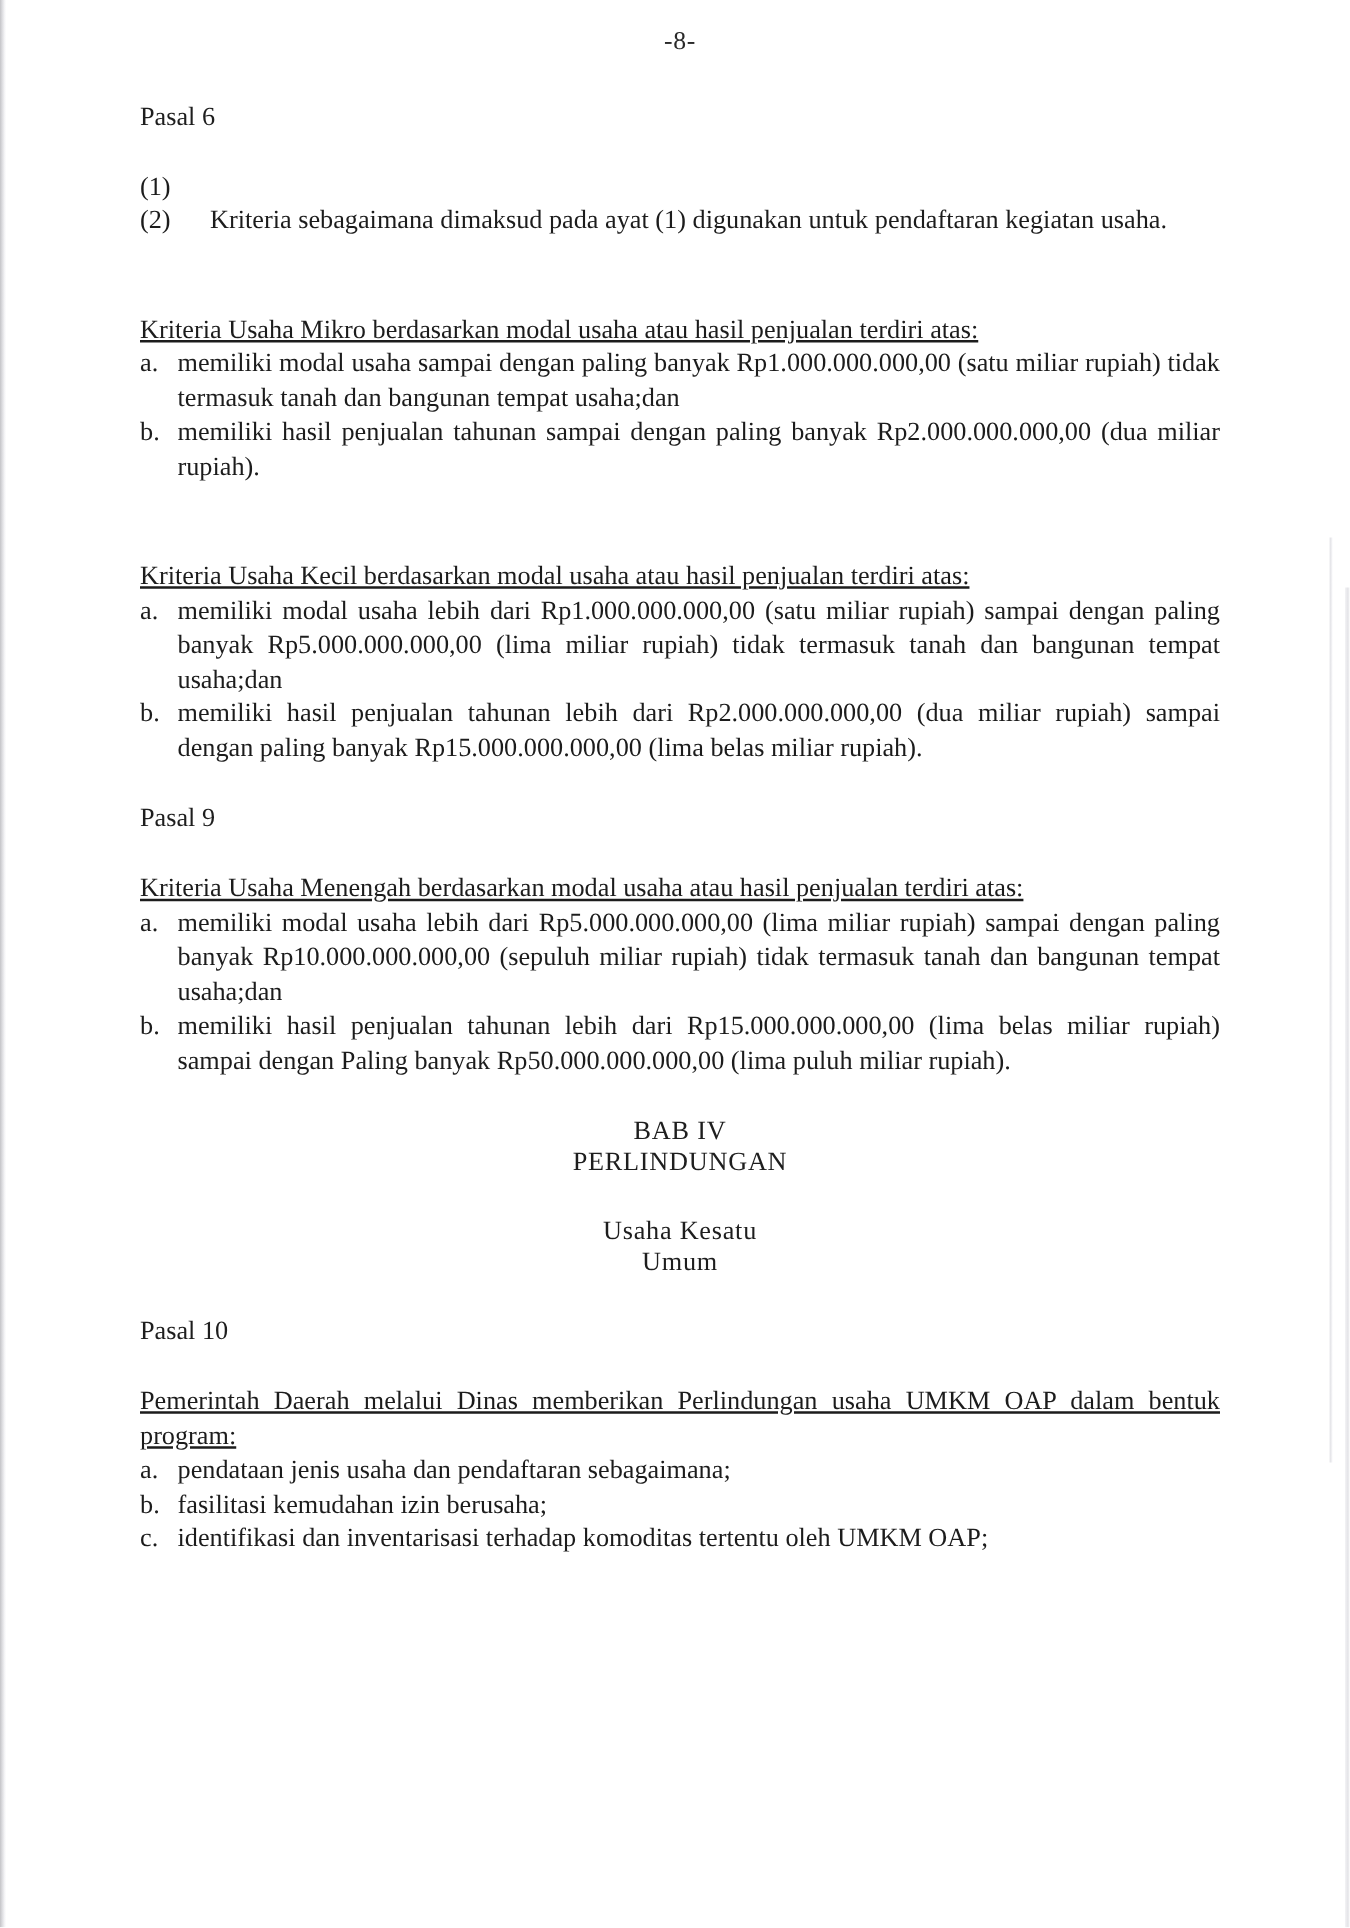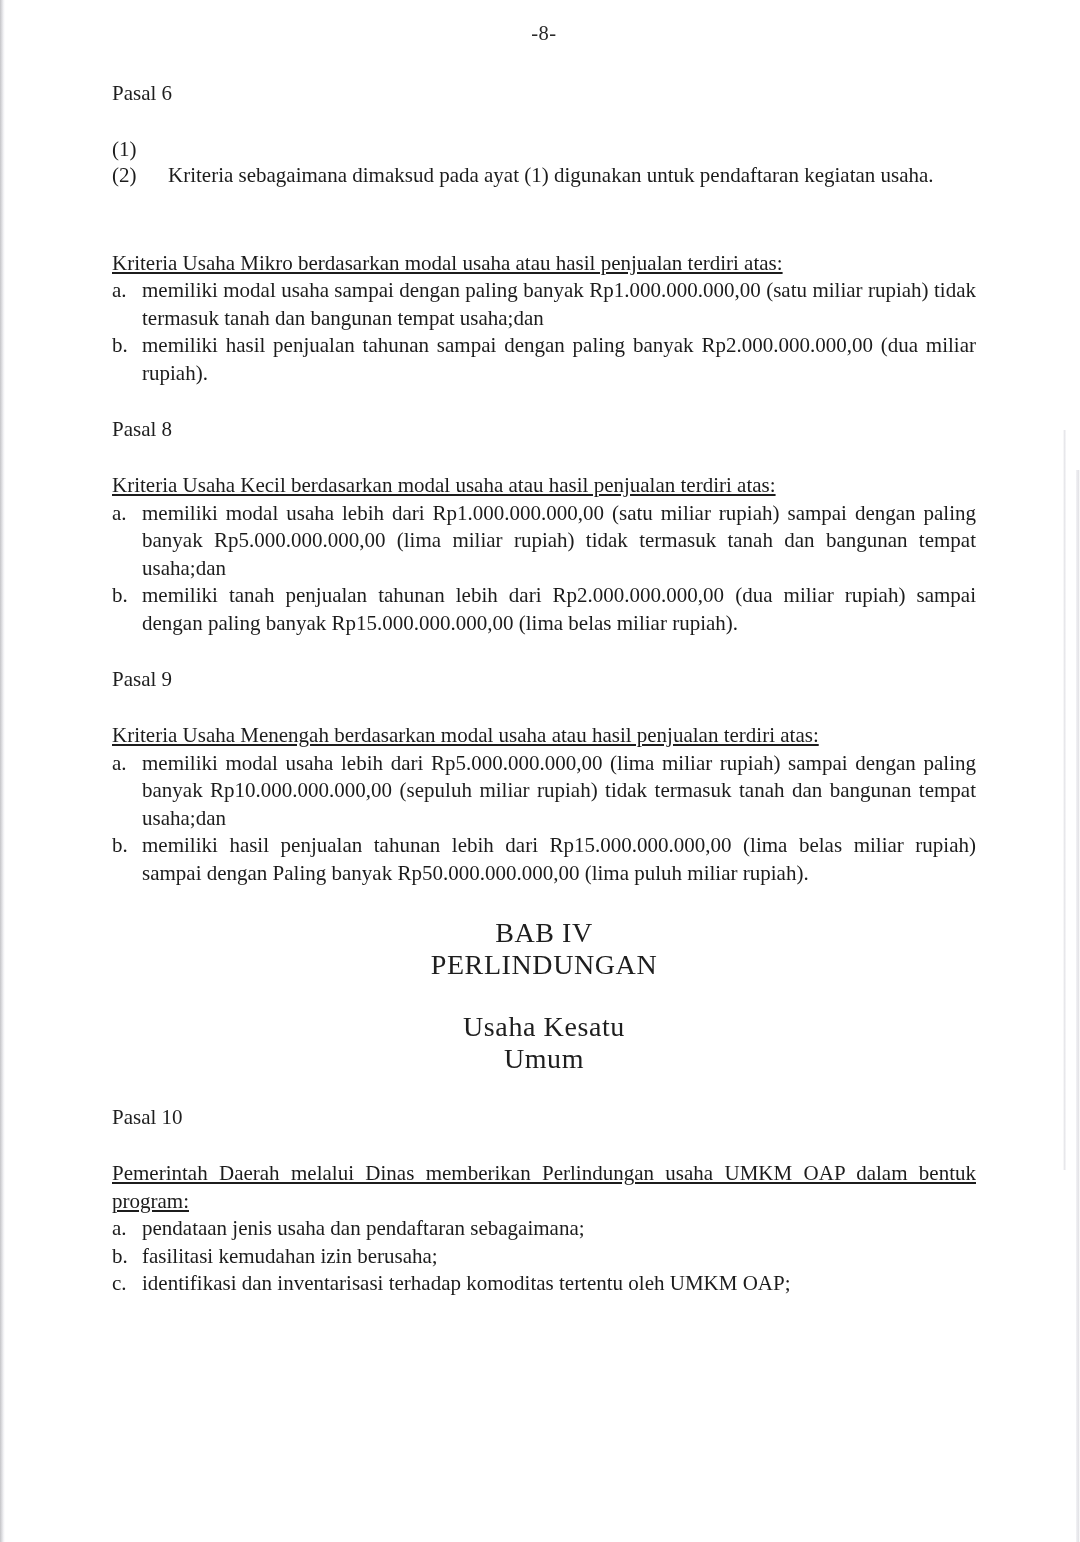--- a/index.html
+++ b/index.html
@@ -62,21 +62,21 @@
   .pasal-heading {
     text-align: left;
     font-size: 21px;
     margin: 0;
     font-weight: normal;
     color: #1e1e1e;
   }
 
   .bab-heading {
     text-align: center;
-    font-size: 28px;
+    font-size: 21px;
     margin: 0;
     font-weight: normal;
     letter-spacing: .6px;
     color: #1e1e1e;
   }
 
   p.body-text {
     margin: 0;
     font-size: 21px;
     line-height: 27.5px;
@@ -161,30 +161,29 @@
       <span class="marker">a.</span>
       <span>memiliki modal usaha sampai dengan paling banyak Rp1.000.000.000,00 (satu miliar rupiah) tidak termasuk tanah dan bangunan tempat usaha;dan</span>
     </div>
     <div class="item">
       <span class="marker">b.</span>
       <span>memiliki hasil penjualan tahunan sampai dengan paling banyak Rp2.000.000.000,00 (dua miliar rupiah).</span>
     </div>
 
     <div class="sp-30"></div>
 
-    <div class="pasal-heading">Pasal 8</div>
     <div class="sp-30"></div>
     <p class="body-text lead">Kriteria Usaha Kecil berdasarkan modal usaha atau hasil penjualan terdiri atas:</p>
     <div class="item">
       <span class="marker">a.</span>
       <span>memiliki modal usaha lebih dari Rp1.000.000.000,00 (satu miliar rupiah) sampai dengan paling banyak Rp5.000.000.000,00 (lima miliar rupiah) tidak termasuk tanah dan bangunan tempat usaha;dan</span>
     </div>
     <div class="item">
       <span class="marker">b.</span>
-      <span>memiliki tanah penjualan tahunan lebih dari Rp2.000.000.000,00 (dua miliar rupiah) sampai dengan paling banyak Rp15.000.000.000,00 (lima belas miliar rupiah).</span>
+      <span>memiliki hasil penjualan tahunan lebih dari Rp2.000.000.000,00 (dua miliar rupiah) sampai dengan paling banyak Rp15.000.000.000,00 (lima belas miliar rupiah).</span>
     </div>
 
     <div class="sp-30"></div>
 
     <div class="pasal-heading">Pasal 9</div>
     <div class="sp-30"></div>
     <p class="body-text">Kriteria Usaha Menengah berdasarkan modal usaha atau hasil penjualan terdiri atas:</p>
     <div class="item">
       <span class="marker">a.</span>
       <span>memiliki modal usaha lebih dari Rp5.000.000.000,00 (lima miliar rupiah) sampai dengan paling banyak Rp10.000.000.000,00 (sepuluh miliar rupiah) tidak termasuk tanah dan bangunan tempat usaha;dan</span>

